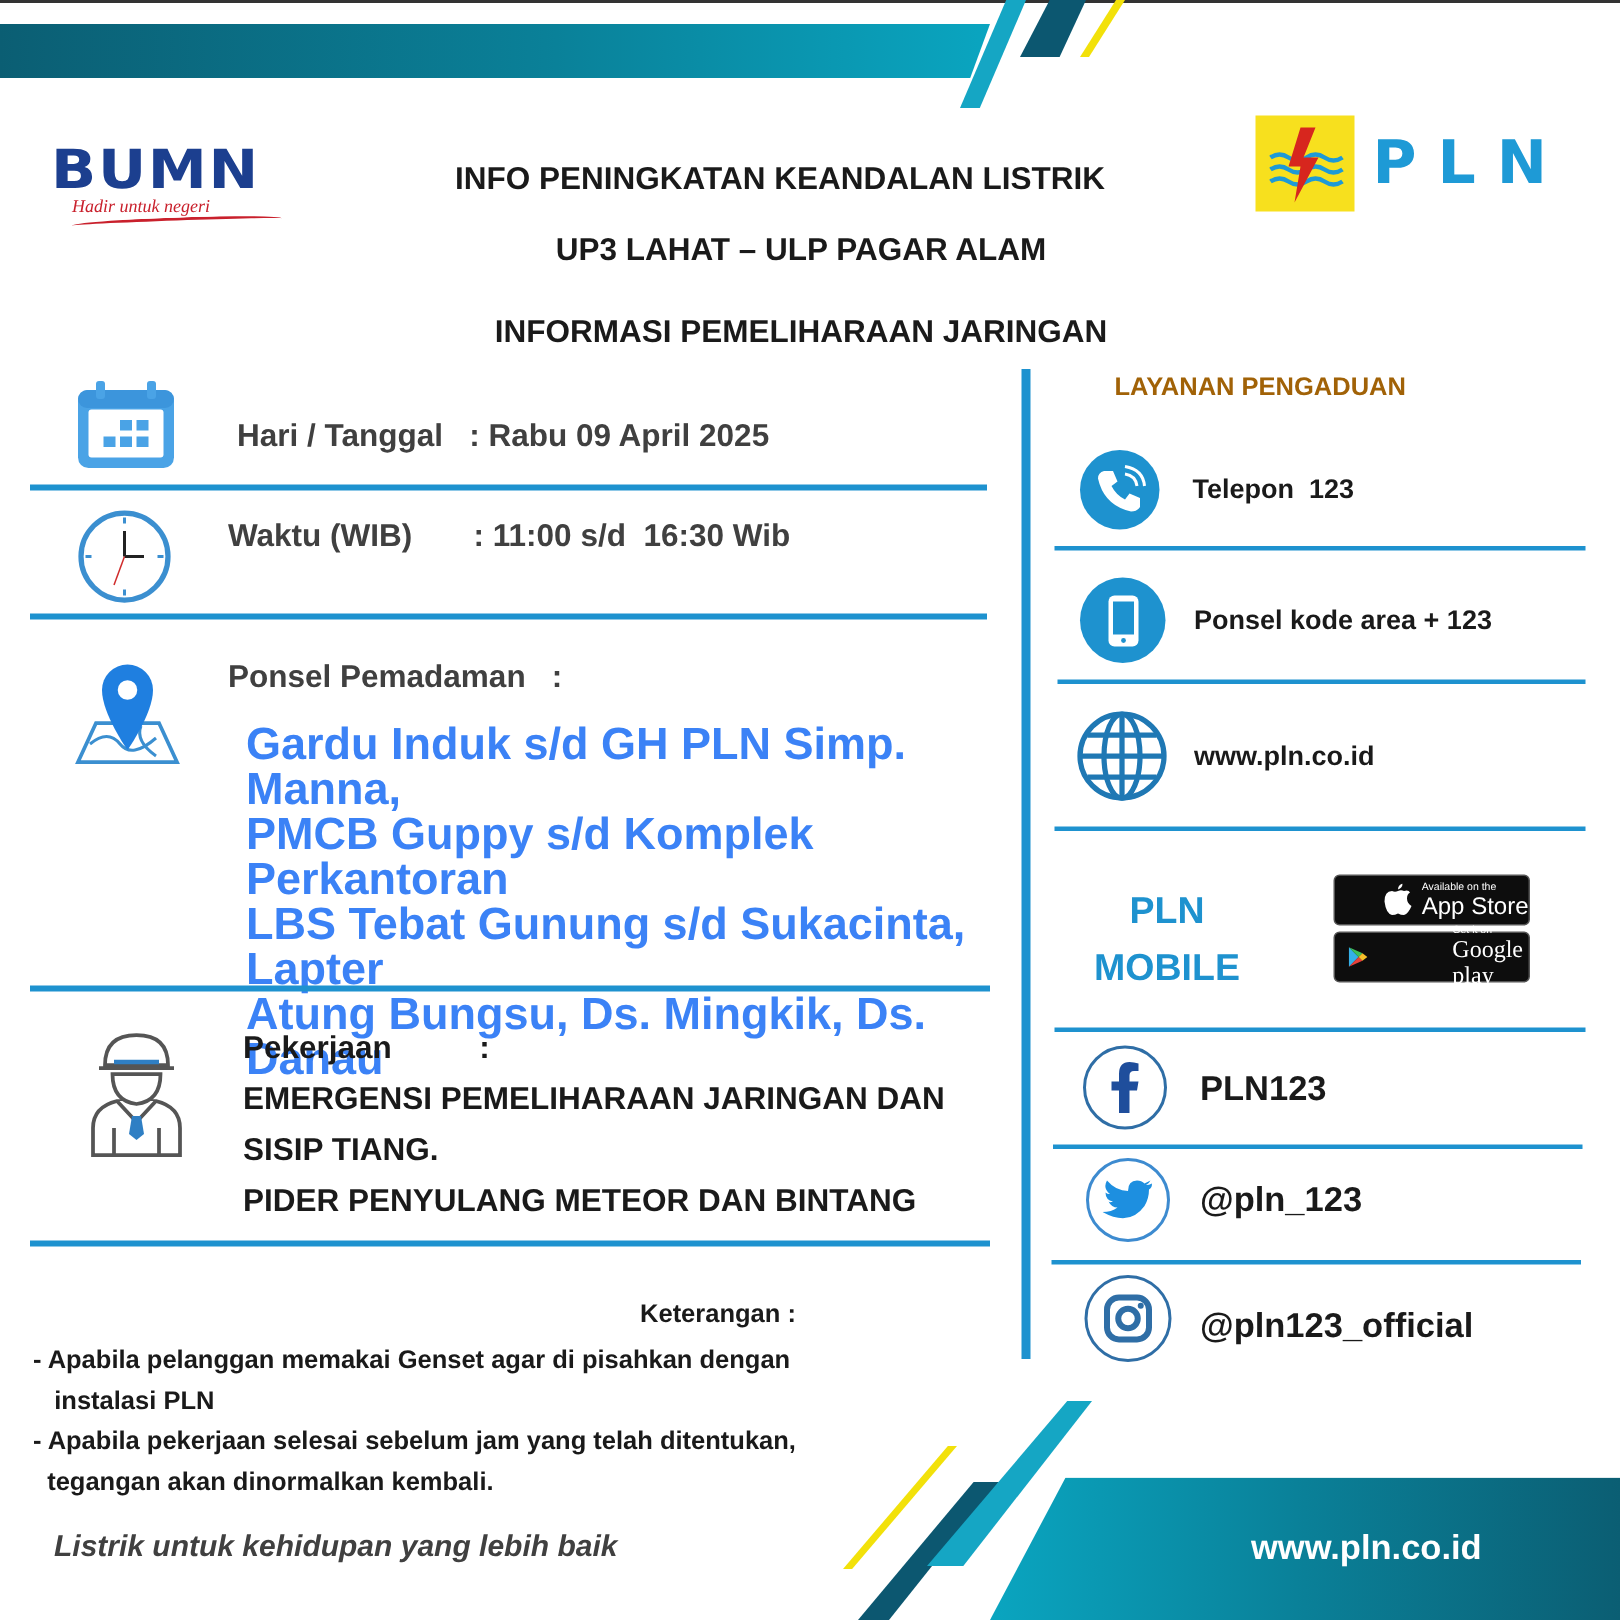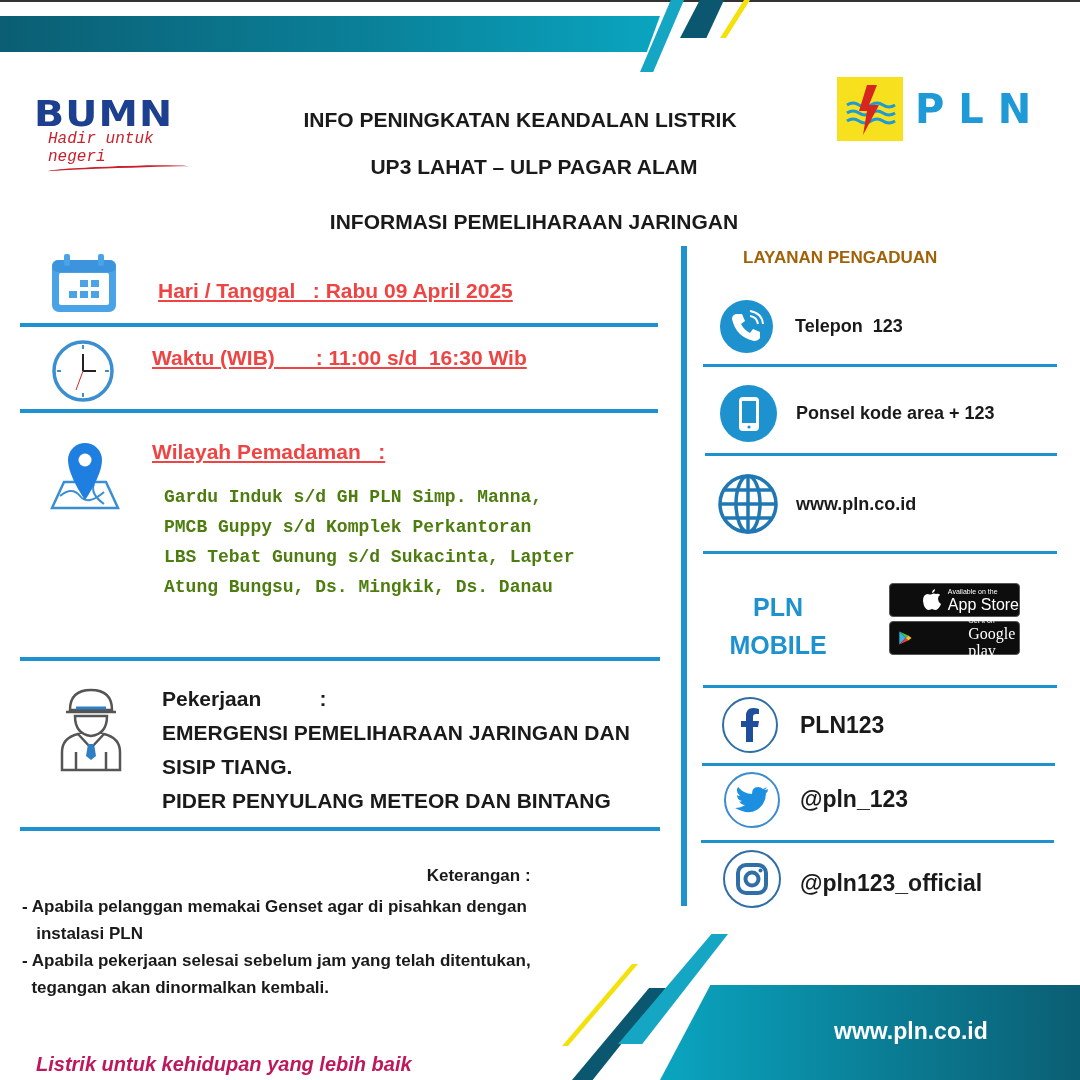--- a/index.html
+++ b/index.html
@@ -17,50 +17,50 @@
     clip-path: polygon(70% 0, 100% 0, 30% 100%, 0 100%); }
   .top-slash2 { left: 680px; top: 0; width: 44px; height: 38px; background: #0c5770;
     clip-path: polygon(45% 0, 100% 0, 60% 100%, 0 100%); }
   .top-slash3 { left: 720px; top: 0; width: 30px; height: 38px; background: #f2e10a;
     clip-path: polygon(80% 0, 100% 0, 20% 100%, 0 100%); }
 
   
   .bumn { left: 34px; top: 96px; width: 180px; }
   .bumn-word { font-family: "DejaVu Sans", sans-serif; font-weight: 900; font-size: 36px; letter-spacing: 1px;
     color: #1c3f8f; line-height: 36px; transform: scaleX(1.1); transform-origin: left; }
-  .bumn-tag { font-family: Liberation Mono, monospace; font-style: italic; font-size: 16px; color: #c9202c;
+  .bumn-tag { font-family: Liberation Serif, serif; font-style: italic; font-size: 12px; color: #c9202c;
     margin-left: 14px; margin-top: -2px; }
   .bumn-swoosh { width: 140px; height: 6px; margin-left: 14px; border-top: 2px solid #c9202c;
     border-radius: 50%; transform: rotate(-2deg); }
 
   .pln-logo { left: 837px; top: 77px; height: 64px; display: flex; align-items: center; }
   .pln-box { width: 66px; height: 64px; background: #f7e01e; position: relative; }
   .pln-text { font-family: "DejaVu Sans", sans-serif; font-weight: 900; font-size: 40px; color: #1e9ad6;
     letter-spacing: 14px; margin-left: 12px; }
 
   
   .title { left: 0; width: 1080px; text-align: center; font-weight: bold; font-size: 21px; color: #1a1a1a; }
 
   
   .hrule { height: 4px; background: #1e92cf; }
   .vrule { left: 681px; top: 246px; width: 6px; height: 660px; background: #1e92cf; }
   .rrule { height: 3px; background: #1e92cf; }
 
   
-  .label { font-weight: bold; font-size: 21px; color: #ef4444; white-space: pre; text-decoration: underline; }
-  .region { left: 164px; top: 482px; width: 490px; font-family: Liberation Mono, monospace; font-weight: bold;
-    font-size: 18px; line-height: 30px; color: #4d7c0f; }
+  .label { font-weight: bold; font-size: 21px; color: #404040; white-space: pre; }
+  .region { left: 164px; top: 482px; width: 490px; font-family: Liberation Sans, sans-serif; font-weight: bold;
+    font-size: 30px; line-height: 30px; color: #3b82f6; }
   .work { left: 162px; top: 682px; font-weight: bold; font-size: 21px; line-height: 34px; color: #1a1a1a; }
   .work .line { display: block; white-space: pre; }
 
   .notes { left: 22px; top: 862px; font-weight: bold; font-size: 17px; line-height: 27px; color: #1a1a1a; }
   .notes .line { display: block; white-space: pre; }
   .notes .head { margin-bottom: 4px; text-align: right; }
 
-  .tagline { left: 36px; top: 1020px; font-weight: bold; font-style: italic; font-size: 20px; color: #be185d; margin-top: 33px; }
+  .tagline { left: 36px; top: 1020px; font-weight: bold; font-style: italic; font-size: 20px; color: #404040; }
 
   
   .service-title { left: 743px; top: 248px; font-weight: bold; font-size: 17px; color: #a16207; }
   .circle { border-radius: 50%; display: flex; align-items: center; justify-content: center; }
   .circle.fill { background: #1e92cf; }
   .circle.outline { border: 2px solid #2f6ea6; background: #fff; }
   .rtext { font-weight: bold; font-size: 18px; color: #1a1a1a; white-space: pre; }
   .rtext.big { font-size: 23px; }
 
   .mobile-label { left: 722px; top: 588px; width: 112px; text-align: center; font-weight: bold; font-size: 25px;
@@ -151,21 +151,21 @@
 
 <div class="abs" style="left:50px; top:438px;">
   <svg width="70" height="72" viewBox="0 0 70 72">
     <polygon points="14,44 56,44 68,70 2,70" fill="#fff" stroke="#3b8fd0" stroke-width="2.5"></polygon>
     <path d="M10 58 q12 -10 20 0 t24 -4" fill="none" stroke="#3b8fd0" stroke-width="2"></path>
     <path d="M44 46 q-4 10 10 20" fill="none" stroke="#3b8fd0" stroke-width="2"></path>
     <path d="M35 62 C35 62 18 38 18 22 A17 17 0 0 1 52 22 C52 38 35 62 35 62 Z" fill="#1f7fe0"></path>
     <circle cx="35" cy="22" r="6.5" fill="#fff"></circle>
   </svg>
 </div>
-<div class="abs label" style="left:152px; top:440px;">Wilayah Pemadaman   :</div>
+<div class="abs label" style="left:152px; top:440px;">Ponsel Pemadaman   :</div>
 <div class="abs region">
   <div>Gardu Induk s/d GH PLN Simp. Manna,</div>
   <div>PMCB Guppy s/d Komplek Perkantoran</div>
   <div>LBS Tebat Gunung s/d Sukacinta, Lapter</div>
   <div>Atung Bungsu, Ds. Mingkik, Ds. Danau</div>
 </div>
 <div class="abs hrule" style="left:20px; top:657px; width:640px;"></div>
 
 <div class="abs" style="left:58px; top:686px;">
   <svg width="66" height="86" viewBox="0 0 66 86">

